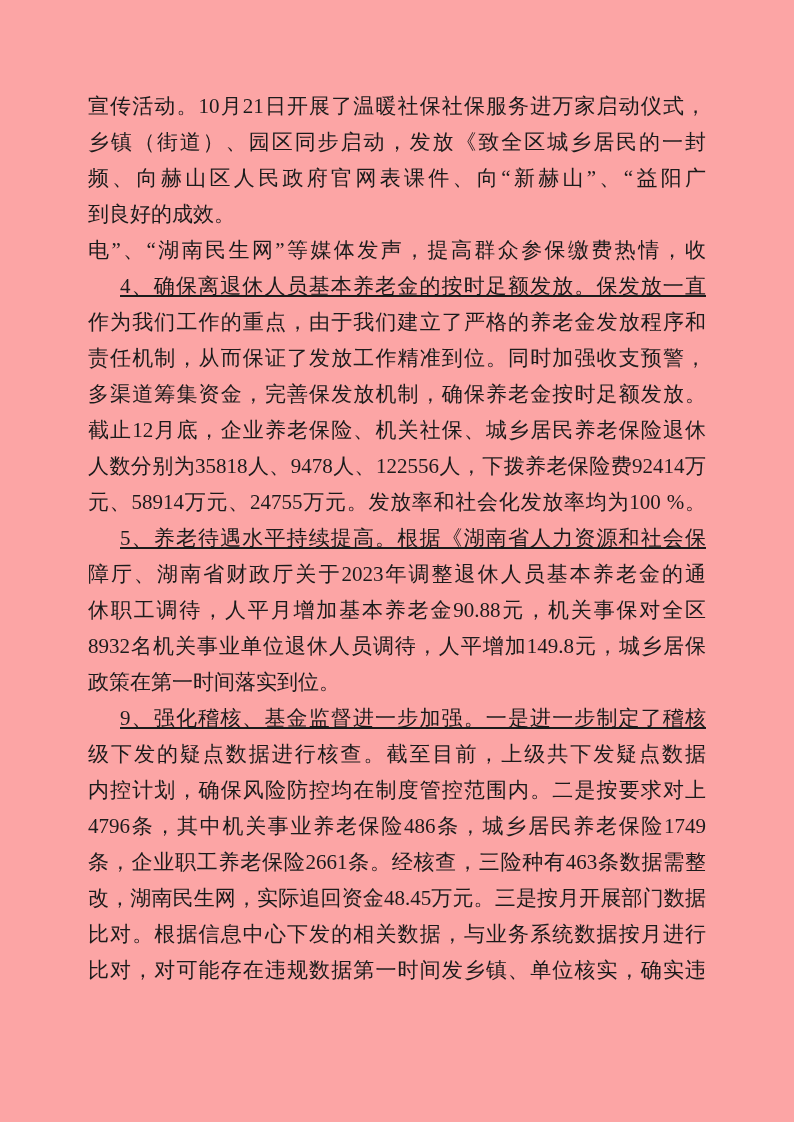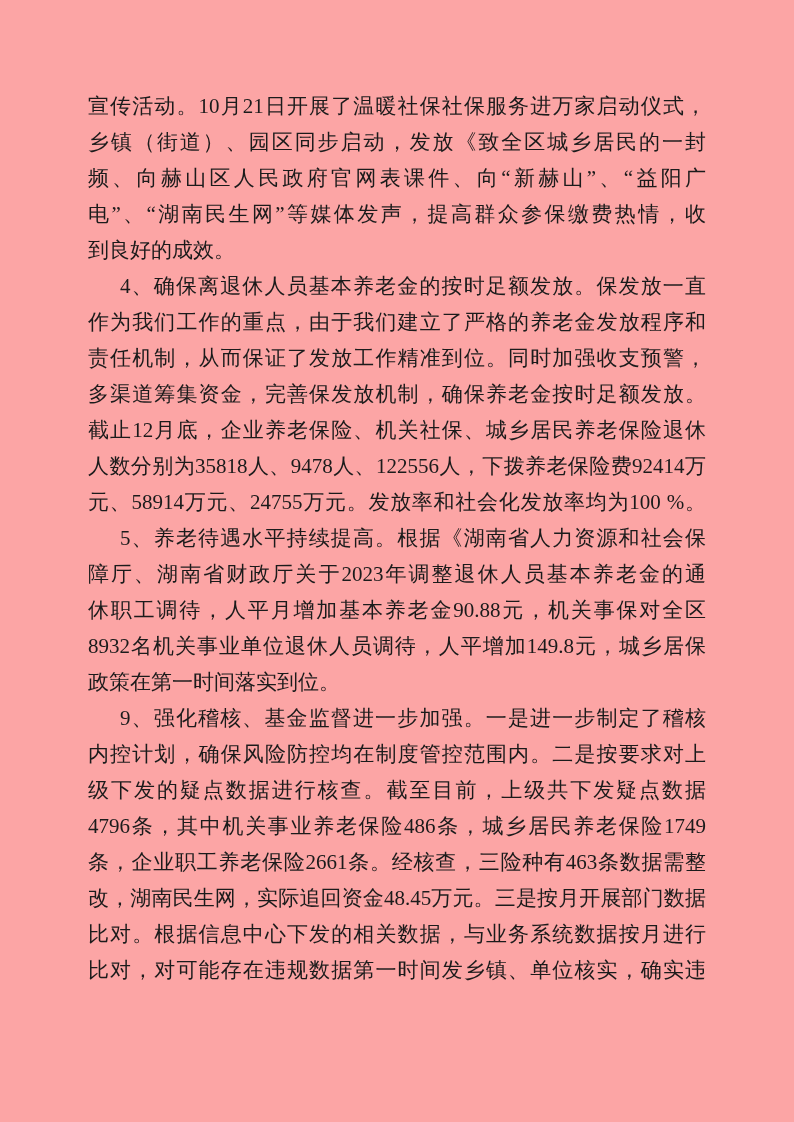--- a/index.html
+++ b/index.html
@@ -24,35 +24,35 @@
     font-size: 21px;
   }
   .para { margin: 0; padding: 0; }
   .ln {
     height: 36px;
     line-height: 36px;
     text-align: justify;
     text-align-last: justify;
     overflow: hidden;
   }
-  .ln.ind { text-indent: 32px; }
+  .ln.ind { text-indent: 32px; text-decoration: underline; }
   .ln.end { text-align-last: left; }
 </style>
 </head>
 <body>
 
 <div class="page">
   <div class="doc">
 
     <div class="para">
       <div class="ln">宣传活动。10月21日开展了温暖社保社保服务进万家启动仪式，</div>
       <div class="ln">乡镇（街道）、园区同步启动，发放《致全区城乡居民的一封</div>
       <div class="ln">频、向赫山区人民政府官网表课件、向“新赫山”、“益阳广</div>
+      <div class="ln end">到良好的成效。</div>
       <div class="ln">电”、“湖南民生网”等媒体发声，提高群众参保缴费热情，收</div>
-      <div class="ln end">到良好的成效。</div>
     </div>
 
     <div class="para">
       <div class="ln ind">4、确保离退休人员基本养老金的按时足额发放。保发放一直</div>
       <div class="ln">作为我们工作的重点，由于我们建立了严格的养老金发放程序和</div>
       <div class="ln">责任机制，从而保证了发放工作精准到位。同时加强收支预警，</div>
       <div class="ln">多渠道筹集资金，完善保发放机制，确保养老金按时足额发放。</div>
       <div class="ln">截止12月底，企业养老保险、机关社保、城乡居民养老保险退休</div>
       <div class="ln">人数分别为35818人、9478人、122556人，下拨养老保险费92414万</div>
       <div class="ln">元、58914万元、24755万元。发放率和社会化发放率均为100 %。</div>
@@ -61,22 +61,22 @@
     <div class="para">
       <div class="ln ind">5、养老待遇水平持续提高。根据《湖南省人力资源和社会保</div>
       <div class="ln">障厅、湖南省财政厅关于2023年调整退休人员基本养老金的通</div>
       <div class="ln">休职工调待，人平月增加基本养老金90.88元，机关事保对全区</div>
       <div class="ln">8932名机关事业单位退休人员调待，人平增加149.8元，城乡居保</div>
       <div class="ln end">政策在第一时间落实到位。</div>
     </div>
 
     <div class="para">
       <div class="ln ind">9、强化稽核、基金监督进一步加强。一是进一步制定了稽核</div>
+      <div class="ln">级下发的疑点数据进行核查。截至目前，上级共下发疑点数据</div>
       <div class="ln">内控计划，确保风险防控均在制度管控范围内。二是按要求对上</div>
-      <div class="ln">级下发的疑点数据进行核查。截至目前，上级共下发疑点数据</div>
       <div class="ln">4796条，其中机关事业养老保险486条，城乡居民养老保险1749</div>
       <div class="ln">条，企业职工养老保险2661条。经核查，三险种有463条数据需整</div>
       <div class="ln">改，湖南民生网，实际追回资金48.45万元。三是按月开展部门数据</div>
       <div class="ln">比对。根据信息中心下发的相关数据，与业务系统数据按月进行</div>
       <div class="ln">比对，对可能存在违规数据第一时间发乡镇、单位核实，确实违</div>
     </div>
 
   </div>
 </div>
 

